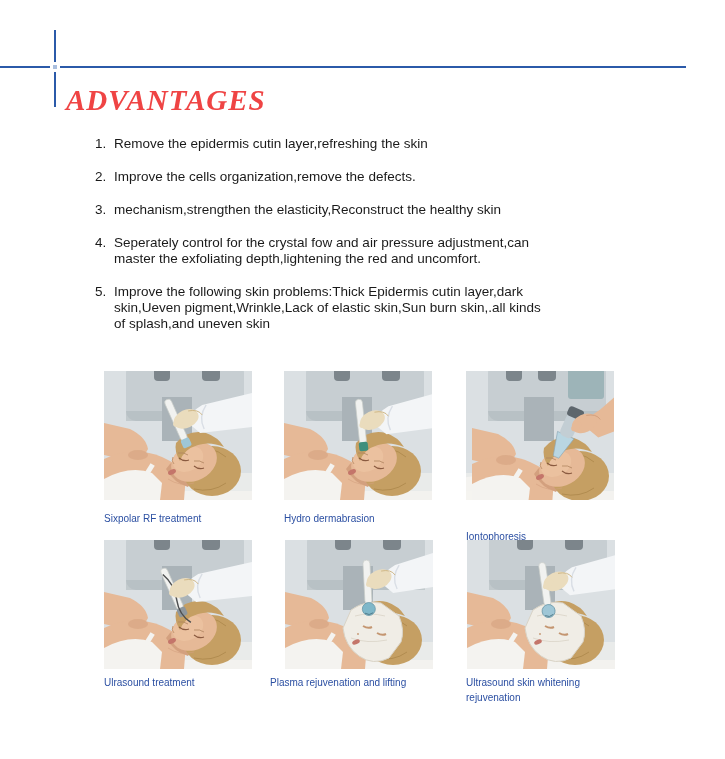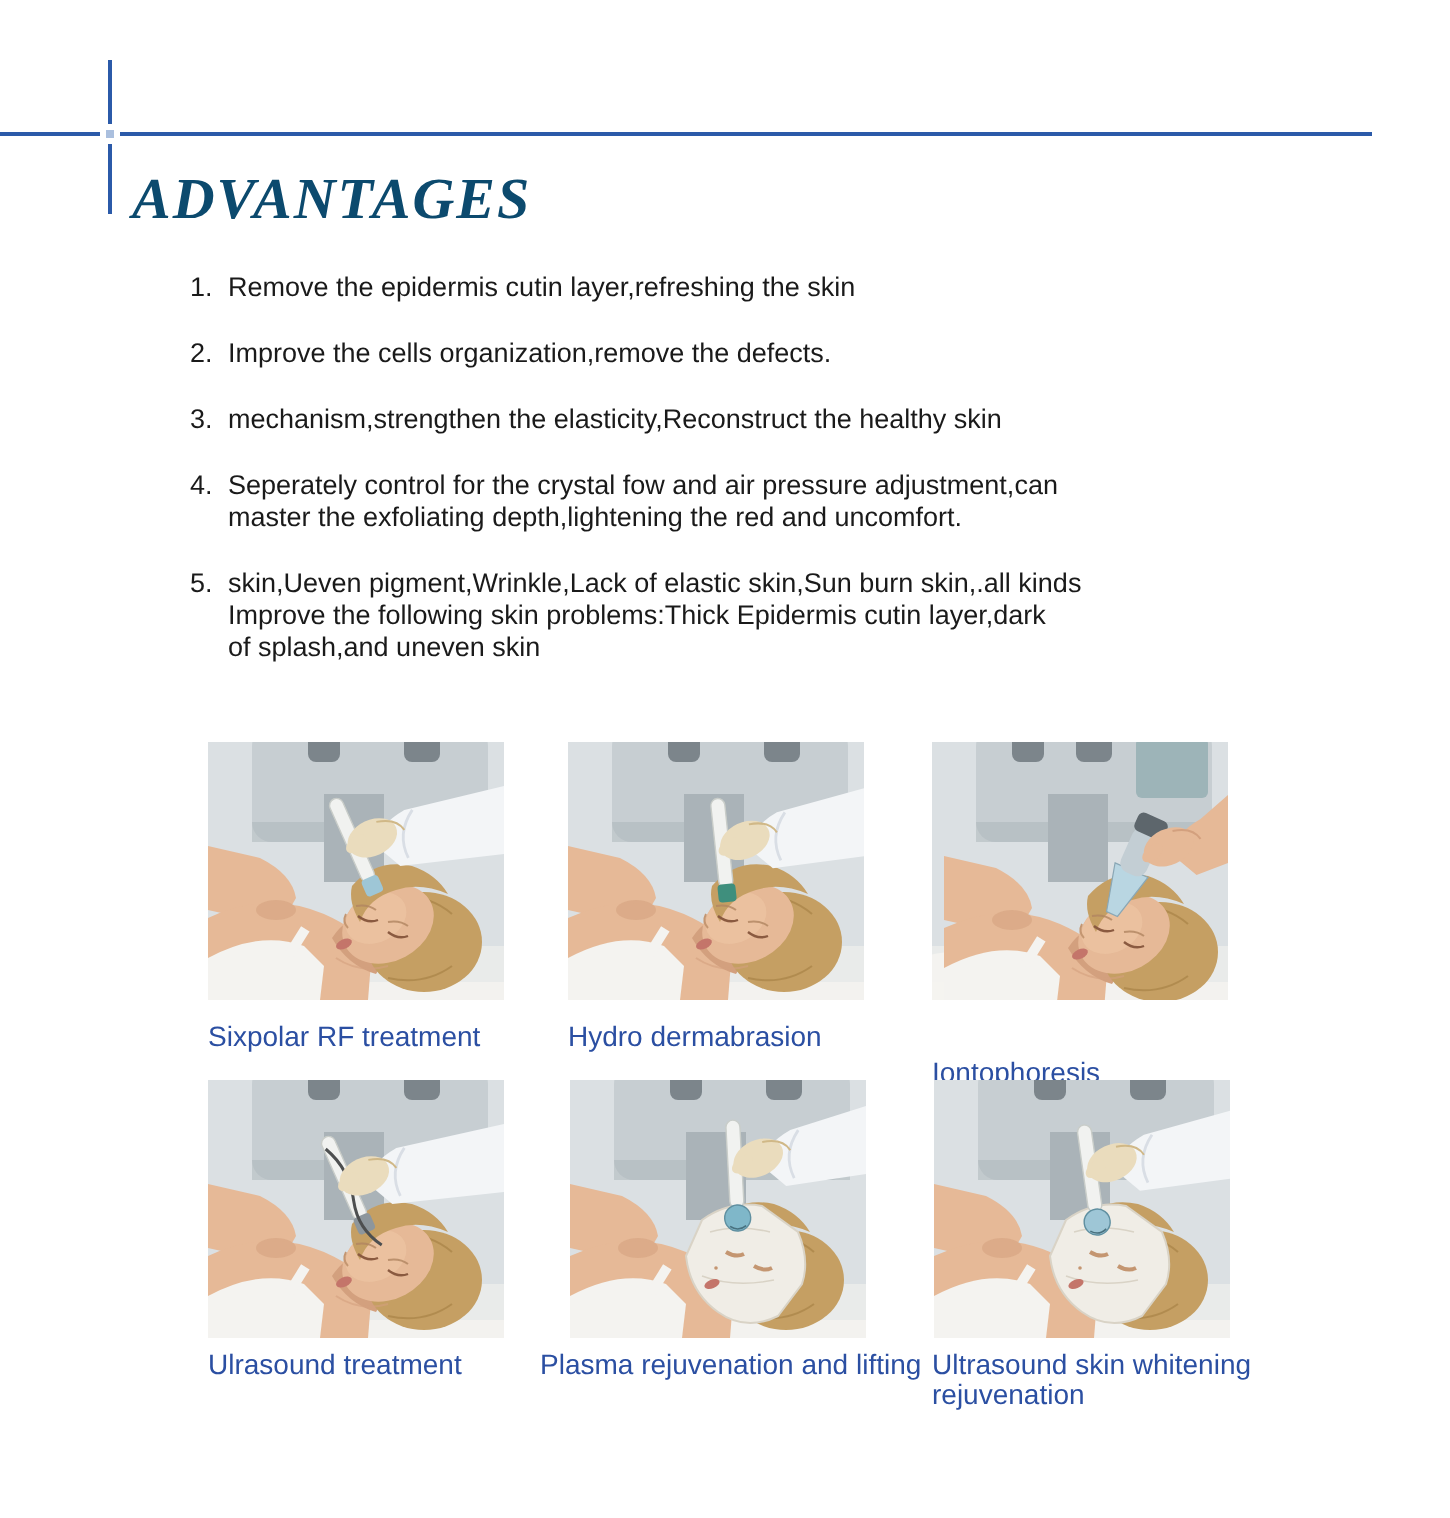--- a/index.html
+++ b/index.html
@@ -7,31 +7,31 @@
     position:relative; width:725px; height:759px; background:#ffffff;
     font-family:"Liberation Sans", sans-serif; overflow:hidden;
   }
   .hline { position:absolute; left:0; top:66px; width:686px; height:2px; background:#2b5aa9; }
   .vline { position:absolute; left:54px; top:30px; width:2px; height:77px; background:#2b5aa9; }
   .cross-gap { position:absolute; left:50px; top:62px; width:10px; height:10px; background:#ffffff; }
   .cross-dot { position:absolute; left:53px; top:65px; width:4px; height:4px; background:#aabfde; }
   .title {
     position:absolute; left:66px; top:84px; margin:0;
     font-family:"Liberation Serif", serif; font-style:italic; font-weight:bold;
-    font-size:29px; letter-spacing:1px; color:#0c4a6e; white-space:nowrap;
+    font-size:29px; letter-spacing:1px; color:#ef4444; white-space:nowrap;
   }
   .adv-list { position:absolute; left:95px; top:136px; width:570px; margin:0; padding:0; list-style:none;
     color:#1a1a1a; font-size:13.5px; line-height:16px; }
   .adv-item { display:flex; margin-bottom:17px; }
   .adv-num { width:19px; flex:none; }
   .adv-lines { flex:1; }
   .adv-line { display:block; white-space:nowrap; }
   figure.photo { position:absolute; width:148px; height:129px; margin:0; padding:0; }
   figure.photo svg { display:block; width:148px; height:129px; }
-  .caption { position:absolute; color:#2b4fa2; font-size:14px; line-height:15px; }
+  .caption { position:absolute; color:#2b4fa2; font-size:10px; line-height:15px; }
   .cap-line { display:block; white-space:nowrap; }
 </style>
 </head>
 <body>
 
 <div class="page">
   <div class="hline"></div>
   <div class="vline"></div>
   <div class="cross-gap"></div>
   <div class="cross-dot"></div>
@@ -60,22 +60,22 @@
       <li class="adv-item">
         <span class="adv-num">4.</span>
         <span class="adv-lines">
           <span class="adv-line">Seperately control for the crystal fow and air pressure adjustment,can</span>
           <span class="adv-line">master the exfoliating depth,lightening the red and uncomfort.</span>
         </span>
       </li>
       <li class="adv-item">
         <span class="adv-num">5.</span>
         <span class="adv-lines">
+          <span class="adv-line">Improve the following skin problems:Thick Epidermis cutin layer,dark</span>
           <span class="adv-line">skin,Ueven pigment,Wrinkle,Lack of elastic skin,Sun burn skin,.all kinds</span>
-          <span class="adv-line">Improve the following skin problems:Thick Epidermis cutin layer,dark</span>
           <span class="adv-line">of splash,and uneven skin</span>
         </span>
       </li>
     </ol>
 
   <div id="gallery">
       <figure class="photo" style="left: 104px; top: 371px;">
         <svg viewBox="0 0 148 129" xmlns="http://www.w3.org/2000/svg">
     <rect width="148" height="129" fill="#dbe0e3"></rect>
     <g>

